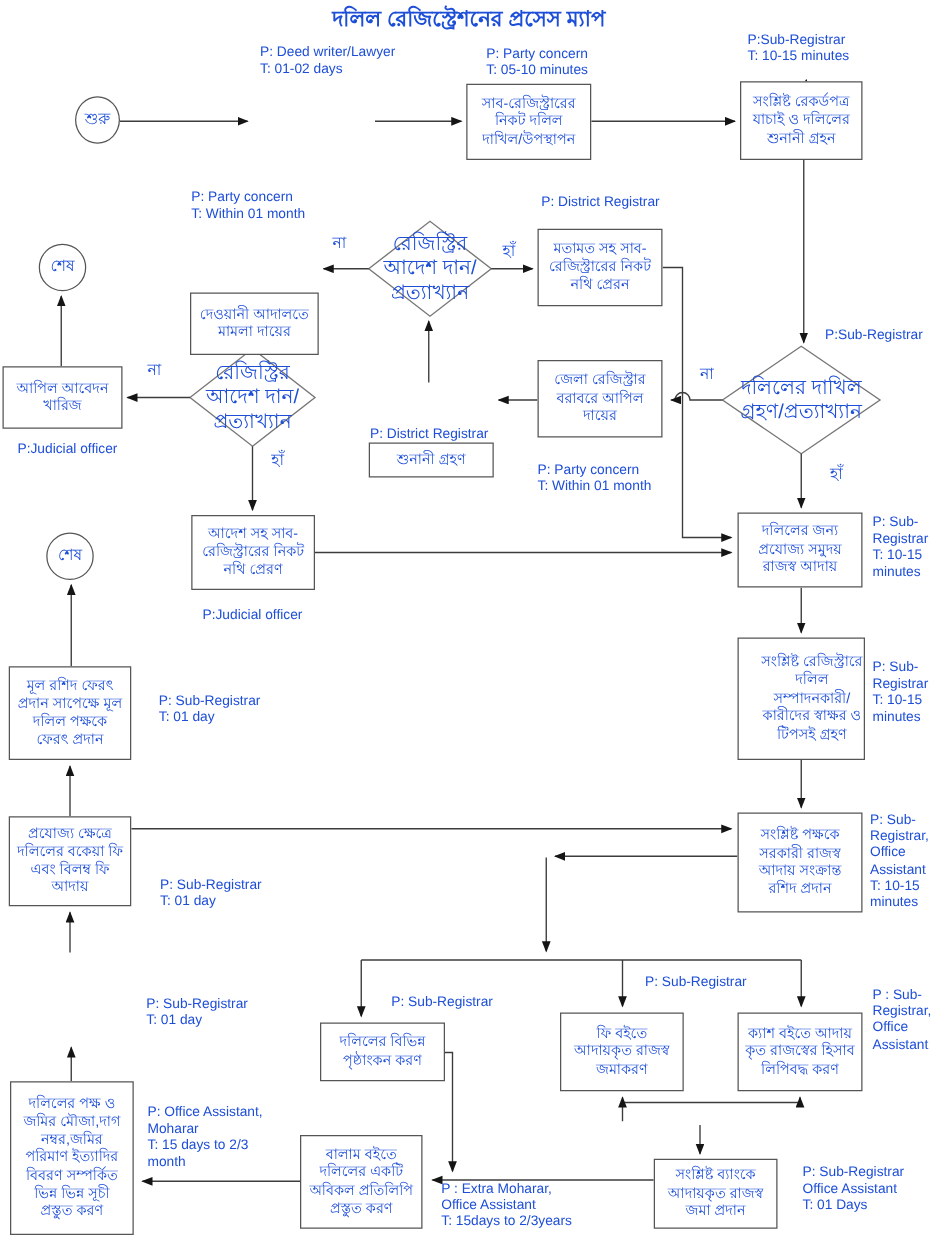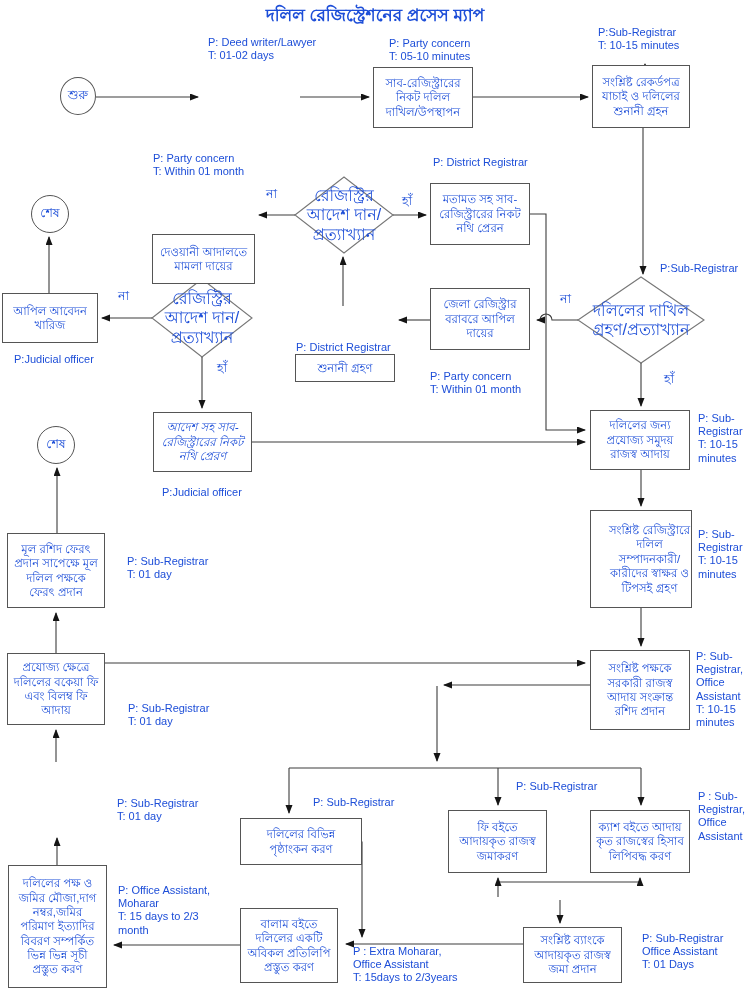--- a/index.html
+++ b/index.html
@@ -95,21 +95,21 @@
 মামলা দায়ের</div>
   <div class="box" style="left:430px;top:183px;width:100px;height:62px;">মতামত সহ সাব-
 রেজিস্ট্রারের নিকট
 নথি প্রেরন</div>
   <div class="box" style="left:295px;top:306px;width:100px;height:28px;margin-top:48px;">শুনানী গ্রহণ</div>
   <div class="box" style="left:430px;top:288px;width:100px;height:62px;">জেলা রেজিস্ট্রার
 বরাবরে আপিল
 দায়ের</div>
   <div class="box" style="left:2px;top:293px;width:96px;height:50px;">আপিল আবেদন
 খারিজ</div>
-  <div class="box" style="left:153px;top:412px;width:99px;height:60px;font-style:italic;">আদেশ সহ সাব-
+  <div class="box" style="left:153px;top:412px;width:99px;height:60px;">আদেশ সহ সাব-
 রেজিস্ট্রারের নিকট
 নথি প্রেরণ</div>
   <div class="box" style="left:590px;top:410px;width:100px;height:60px;">দলিলের জন্য
 প্রযোজ্য সমুদয়
 রাজস্ব আদায়</div>
   <div class="box" style="left:590px;top:510px;width:102px;height:98px;padding-left:17px;">সংশ্লিষ্ট রেজিস্ট্রারে
 দলিল
 সম্পাদনকারী/
 কারীদের স্বাক্ষর ও
 টিপসই গ্রহণ</div>
@@ -125,21 +125,21 @@
 দলিলের বকেয়া ফি
 এবং বিলম্ব ফি
 আদায়</div>
   <div class="box" style="left:8px;top:865px;width:99px;height:123px;">দলিলের পক্ষ ও
 জমির মৌজা,দাগ
 নম্বর,জমির
 পরিমাণ ইত্যাদির
 বিবরণ সম্পর্কিত
 ভিন্ন ভিন্ন সূচী
 প্রস্তুত করণ</div>
-  <div class="box" style="left:240px;top:818px;width:122px;height:47px;">দলিলের বিভিন্ন
+  <div class="box" style="left:256px;top:818px;width:100px;height:47px;">দলিলের বিভিন্ন
 পৃষ্ঠাংকন করণ</div>
   <div class="box" style="left:240px;top:908px;width:98px;height:75px;">বালাম বইতে
 দলিলের একটি
 অবিকল প্রতিলিপি
 প্রস্তুত করণ</div>
   <div class="box" style="left:448px;top:810px;width:99px;height:63px;">ফি বইতে
 আদায়কৃত রাজস্ব
 জমাকরণ</div>
   <div class="box" style="left:590px;top:810px;width:100px;height:63px;">ক্যাশ বইতে আদায়
 কৃত রাজস্বের হিসাব

